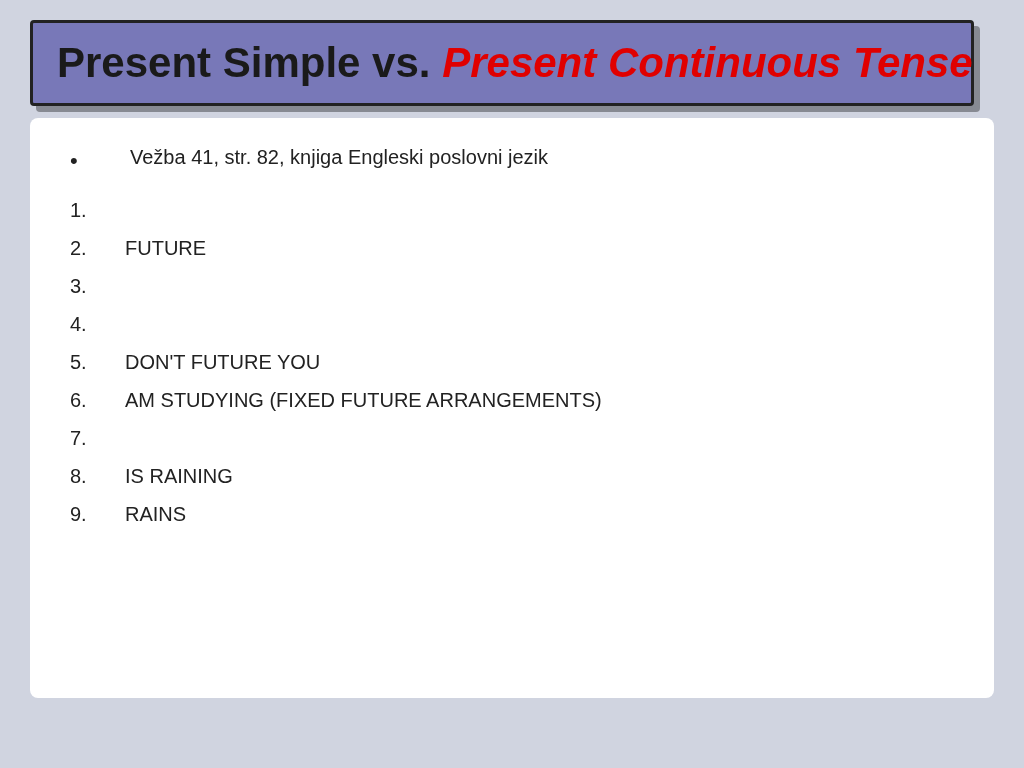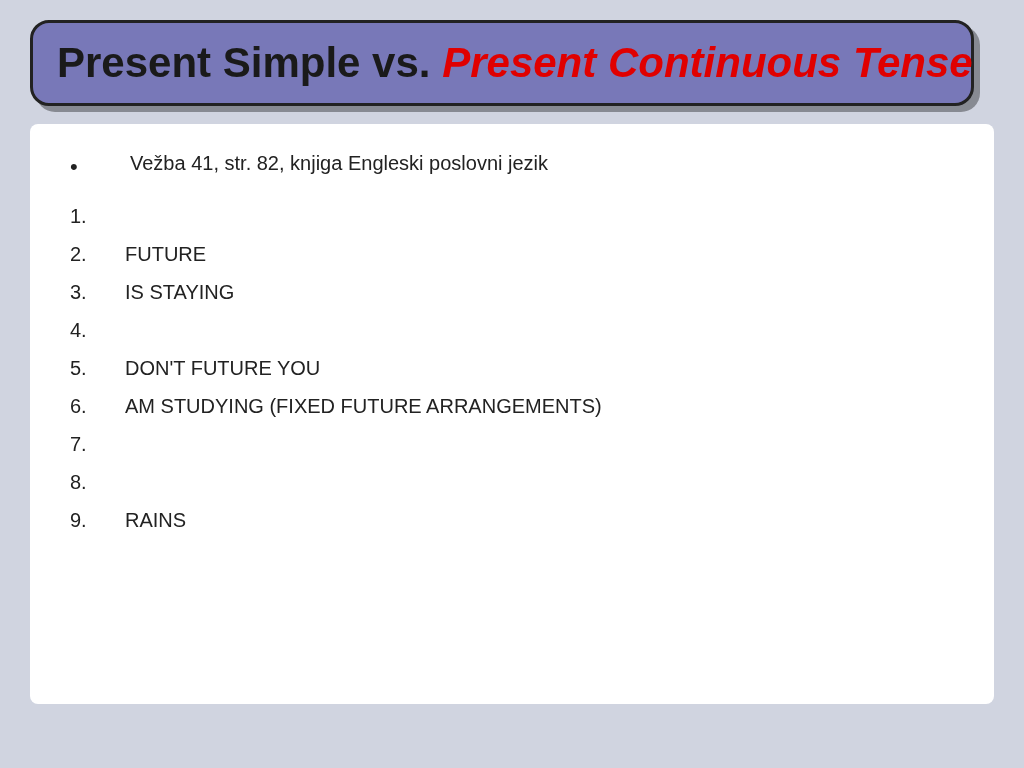--- a/index.html
+++ b/index.html
@@ -20,23 +20,23 @@
       width: 1024px;
       height: 768px;
       background-color: #d0d4e0;
       position: relative;
       padding: 20px 30px;
     }
 
     .title-box {
       background-color: #7878b8;
       border: 3px solid #222;
-      border-radius: 19px;
+      border-radius: 4px;
       padding: 16px 24px;
-      margin-bottom: 18px;
+      margin-bottom: 12px;
       box-shadow: 6px 6px 0px rgba(0,0,0,0.35);
       display: inline-block;
       width: calc(100% - 20px);
     }
 
     .title-text {
       font-size: 42px;
       font-weight: bold;
       color: #1a1a1a;
       font-family: Arial, sans-serif;
@@ -120,38 +120,38 @@
     <ol class="numbered-list">
     <li class="numbered-item">
           <span class="item-number">1.</span>
         </li>
         <li class="numbered-item">
           <span class="item-number">2.</span>
           <span class="item-text">FUTURE</span>
         </li>
         <li class="numbered-item">
           <span class="item-number">3.</span>
-          <span class="item-text">IS STAYING</span>
         </li>
         <li class="numbered-item">
           <span class="item-number">4.</span>
         </li>
         <li class="numbered-item">
           <span class="item-number">5.</span>
           <span class="item-text">DON'T FUTURE YOU</span>
         </li>
         <li class="numbered-item">
           <span class="item-number">6.</span>
           <span class="item-text">AM STUDYING (FIXED FUTURE ARRANGEMENTS)</span>
         </li>
         <li class="numbered-item">
           <span class="item-number">7.</span>
         </li>
         <li class="numbered-item">
           <span class="item-number">8.</span>
+          <span class="item-text">IS RAINING</span>
         </li>
         <li class="numbered-item">
           <span class="item-number">9.</span>
           <span class="item-text">RAINS</span>
         </li>
       </ol>
 
   </div>
 </div>
 

